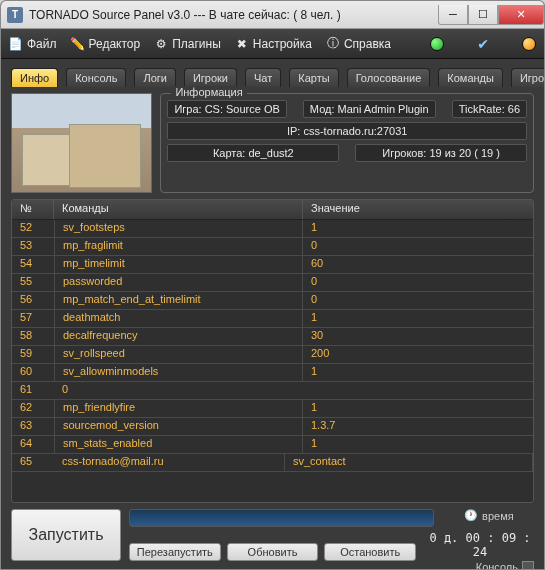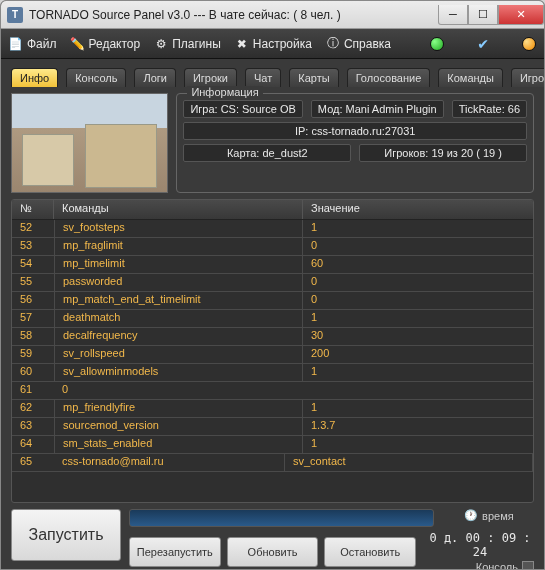--- a/index.html
+++ b/index.html
@@ -24,37 +24,37 @@
 .content { flex: 1; background: #3a3a3a; padding: 6px 10px 8px 10px; display: flex; flex-direction: column; gap: 6px; }
 .tabbar { display: flex; gap: 8px; height: 22px; align-items:flex-end;}
 .tab { padding: 3px 8px; font-size: 11px; color: #ddd; background: linear-gradient(#555,#3e3e3e); border: 1px solid #222; border-bottom: none; border-radius: 4px 4px 0 0; cursor: pointer;}
 .tab.active { background: linear-gradient(#ffe98a,#f2c23a); color: #222; font-weight: 500;}
 .inforow { display: flex; gap: 8px; }
 .mapthumb { width: 172px; height: 100px; border: 1px solid #666; background: linear-gradient(180deg, #c8d5e0 0%, #c8d5e0 35%, #ae9a81 35%, #9b866f 100%); position: relative; overflow:hidden;}
 .mapthumb::before{content:"";position:absolute;left:10px;top:40px;width:50px;height:50px;background:#d7c9a8;border:1px solid #998;}
 .mapthumb::after{content:"";position:absolute;right:10px;top:30px;width:70px;height:62px;background:#cbb890;border:1px solid #998;}
 .fieldset { flex: 1; border: 1px solid #666; border-radius: 4px; padding: 6px 6px 4px 6px; position: relative;}
 .fieldset .legend { position: absolute; top: -8px; left: 10px; background: #3a3a3a; padding: 0 4px; color: #ddd; font-size: 11px;}
-.fsrow { display: flex; gap: 8px; margin-bottom: 4px;}
+.fsrow { display: flex; gap: 16px; margin-bottom: 4px;}
 .pill { background: #2a2a2a; border: 1px solid #555; border-radius: 2px; padding: 2px 6px; font-size: 11px; color: #e8e8e8; white-space: nowrap; text-align:center;}
 .pill.grow { flex: 1;}
 .tablewrap { flex: 1; border: 1px solid #555; background: #2f2f2f; overflow: hidden; display:flex; flex-direction:column; border-radius:3px;}
 .thead { display: flex; background: linear-gradient(#4a4a4a,#383838); border-bottom: 1px solid #222; height:20px;}
 .th { padding: 2px 8px; font-size: 11px; color: #e8e8e8; border-right: 1px solid #555;}
 .th.c0{width:42px;} .th.c1{flex:1;min-width:0;} .th.c2{width:230px;border-right:none;}
 .tbody { flex:1; overflow:auto;}
 .tr { display: flex; border-bottom: 1px solid #4a4a4a; height:18px;}
 .td { padding: 1px 8px; font-size: 11px; color: #f2b84b; overflow:hidden; text-overflow:ellipsis; white-space:nowrap;}
 .td.c0{width:42px;} .td.c1{flex:1;border-left:1px solid #4a4a4a;border-right:1px solid #4a4a4a;} .td.c2{width:230px;}
 .footer { display:flex; gap:8px; height:52px; align-items:stretch;}
 .runbtn { width:110px; background: linear-gradient(#f4f4f4,#d9d9d9); border:1px solid #888; border-radius:3px; display:flex; align-items:center; justify-content:center; font-size:16px; color:#333; cursor:pointer;}
 .rightcol { flex:1; display:flex; flex-direction:column; gap:4px;}
 .progress { height:18px; background: linear-gradient(#1a3a5a,#2a5a8a); border:1px solid #555; border-radius:3px;}
 .btnrow { display:flex; gap:6px; align-items:center;}
-.btn { flex:1 1 0; height:30px; background: linear-gradient(#eee,#d4d4d4); border:1px solid #888; border-radius:3px; font-size:11px; color:#333; display:flex; align-items:center; justify-content:center; cursor:pointer;}
+.btn { flex:1 1 0; height:18px; background: linear-gradient(#eee,#d4d4d4); border:1px solid #888; border-radius:3px; font-size:11px; color:#333; display:flex; align-items:center; justify-content:center; cursor:pointer;}
 .timebox { width:108px; display:flex; flex-direction:column; align-items:stretch; gap:2px; margin-left:4px;}
 .timebox .lbl { font-size:11px; color:#ccc; display:flex; align-items:center; justify-content:center; gap:4px;}
 .timebox .val { font-size:12px; color:#e8e8e8; text-align:center; font-family:monospace;}
 .timebox .cons { display:flex; align-items:center; gap:4px; font-size:11px; color:#ccc; justify-content:flex-end;}
 .chk{width:12px;height:12px;border:1px solid #888;background:#555;}
 .sep{width:1px;background:#555;margin:0 2px;}
 </style>
 </head>
 <body>
 

